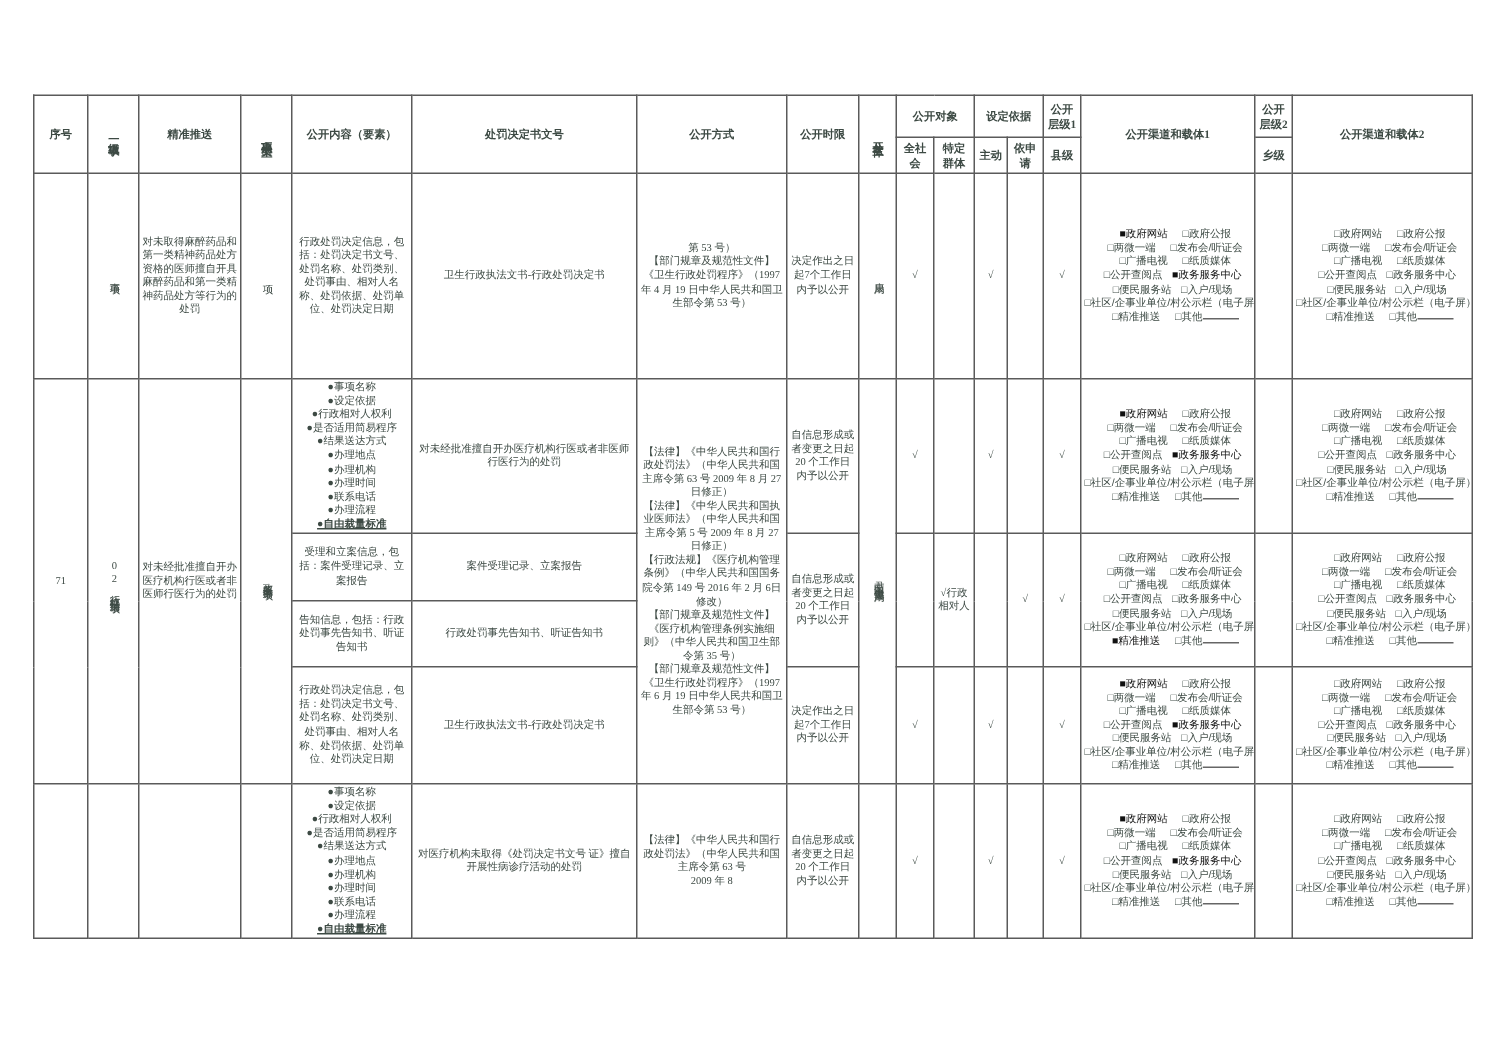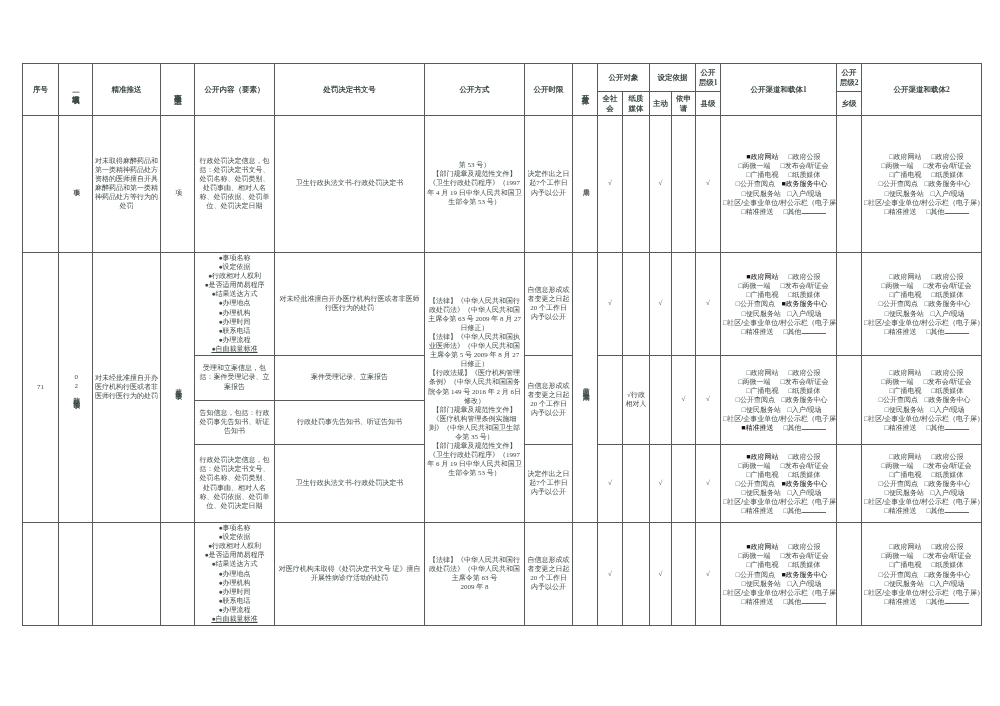--- a/index.html
+++ b/index.html
@@ -25,21 +25,21 @@
   tr.r47s3 { height:44px; }
   tr.r47s4 { height:78px; }
   tr.r-next { height:103px; }
   .vert { writing-mode:vertical-rl; text-orientation:upright; display:inline-block; line-height:1.05; letter-spacing:1px; }
   .vtop { vertical-align:top; }
   .vbottom { vertical-align:bottom; }
   .tl { text-align:left; }
   .prewrap { white-space:pre-line; }
   .bullets { text-align:left; font-size:6.8px; line-height:1.08; padding-left:3px;margin-left:12px; }
   .bullets div { white-space:nowrap; }
-  .bullets div:last-child { text-decoration:underline; }
+  .bullets div:last-child { text-decoration:underline;font-weight:bold; }
   .chklist { text-align:left; font-size:6.2px; line-height:1.5; padding-left:4px; font-family:"Liberation Sans", sans-serif; }
   .chkrow { white-space:nowrap; }
   .chkrow .chk:first-child { display:inline-block; min-width:52px; }
   .chk.on { color:#111; }
   .chk .ul { display:inline-block; width:24px; height:4px; border-bottom:1px solid #666; }
   .check { font-size:7.5px; }
 </style>
 </head>
 <body>
 
@@ -78,21 +78,21 @@
       <th rowspan="2"><span class="vert">公开主体</span></th>
       <th colspan="2">公开对象</th>
       <th colspan="2">设定依据</th>
       <th>公开层级1</th>
       <th rowspan="2">公开渠道和载体1</th>
       <th>公开层级2</th>
       <th rowspan="2">公开渠道和载体2</th>
     </tr>
     <tr class="h2">
       <th>全社会</th>
-      <th>纸质媒体</th>
+      <th>特定群体</th>
       <th>主动</th>
       <th>依申请</th>
       <th>县级</th>
       <th>乡级</th>
     </tr>
 
     <tr class="r-prev">
       <td></td>
       <td class="vtop"><span class="vert">事项</span></td>
       <td class="vtop tl">对未取得麻醉药品和第一类精神药品处方资格的医师擅自开具麻醉药品和第一类精神药品处方等行为的处罚</td>

